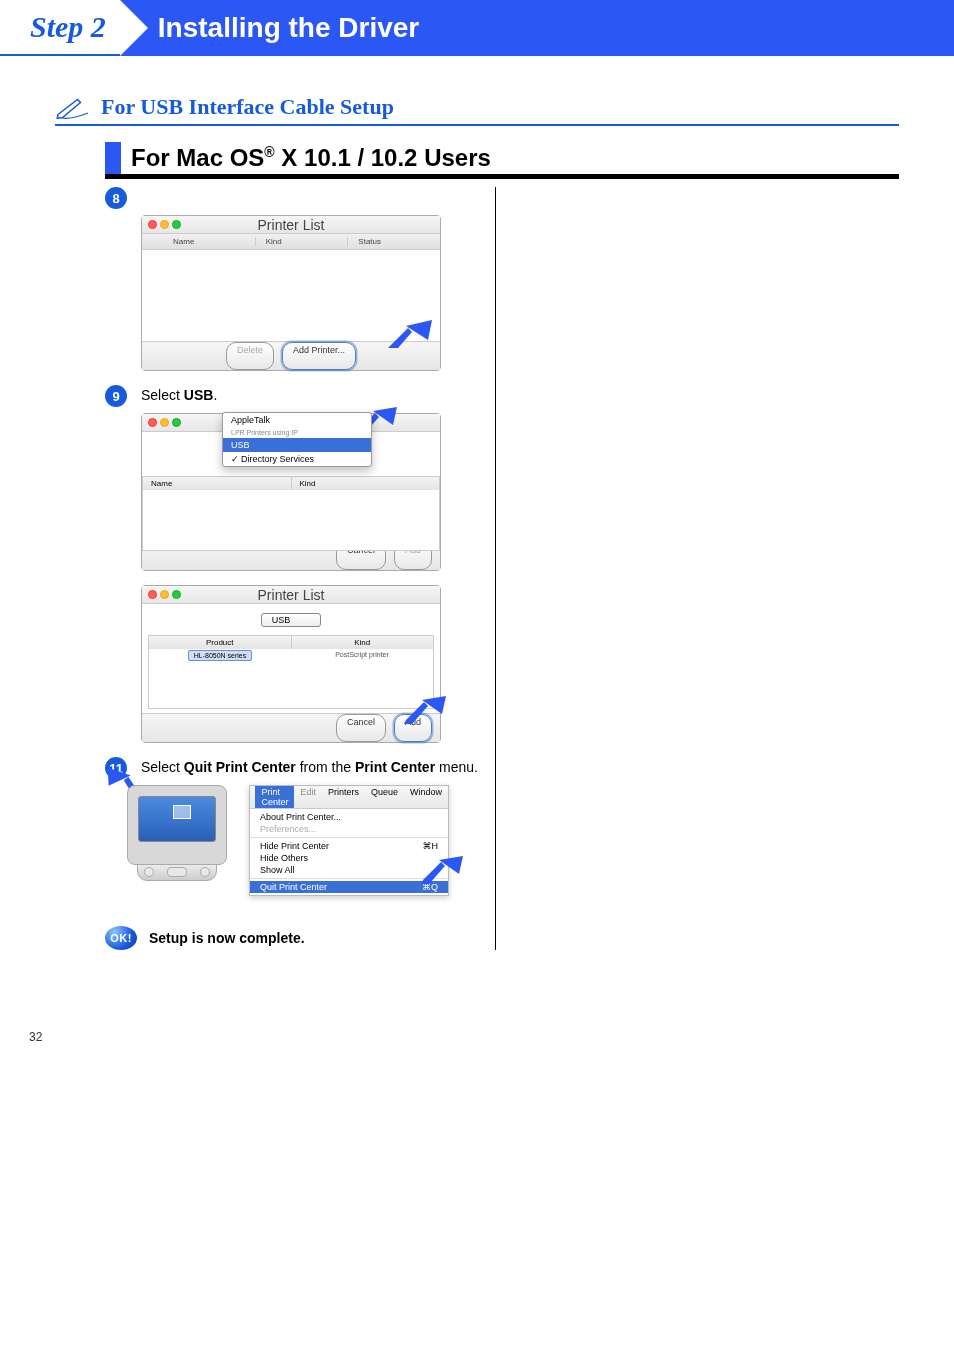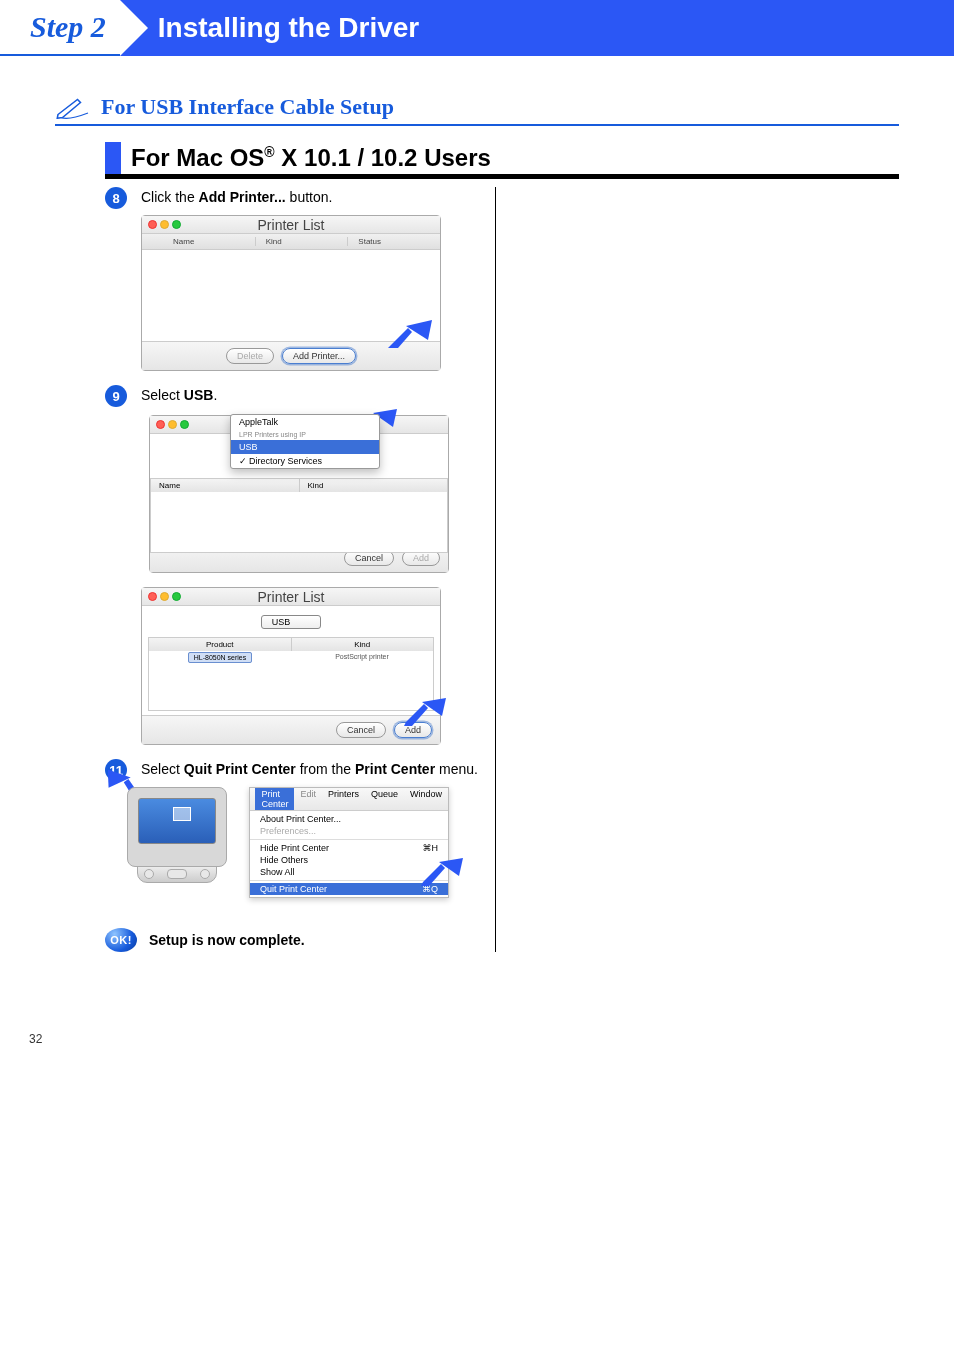--- a/index.html
+++ b/index.html
@@ -37,21 +37,21 @@
 .mac-titlebar { height: 18px; background: linear-gradient(#f6f6f6,#e6e6e6); border-bottom: 1px solid #ccc; display: flex; align-items: center; padding: 0 6px; font-size: 9px; color: #333; }
 .traffic { display: flex; gap: 3px; margin-right: auto; }
 .traffic span { width: 9px; height: 9px; border-radius: 50%; display: inline-block; }
 .tl-red { background: #ff5f56; border:1px solid #e33; }
 .tl-yel { background: #ffbd2e; border:1px solid #da3; }
 .tl-grn { background: #27c93f; border:1px solid #1a3; }
 .titlebar-title { position: absolute; left: 0; right: 0; text-align: center; font-size: 14px; color: #444; pointer-events:none; }
 .mac-toolbar { height: 16px; background: linear-gradient(#f0f0f0,#e0e0e0); border-bottom: 1px solid #ccc; font-size: 8px; color: #444; display: flex; align-items: center; }
 .mac-toolbar .th { padding: 0 10px; border-right: 1px solid #ccc; }
 .mac-body { background: #fff; height: 92px; border-bottom: 1px solid #ccc; }
-.mac-footer { height: 28px; background: linear-gradient(#f6f6f6,#e6e6e6); display: flex; align-items: center; justify-content: center; gap: 8px; padding: 0 8px; }
+.mac-footer { height: 28px; background: linear-gradient(#f6f6f6,#e6e6e6); display: flex; justify-content: center; gap: 8px; padding: 0 8px; }
 .mac-btn { font-size: 9px; padding: 2px 10px; border: 1px solid #999; border-radius: 10px; background: linear-gradient(#fff,#e8e8e8); color: #333; }
 .mac-btn.primary { border-color: #4a7ed0; box-shadow: 0 0 0 1.5px rgba(74,126,208,.5); }
 .mac-btn.disabled { color: #aaa; }
 .dropdown-overlay { position: absolute; top: -20px; left: 80px; width: 150px; background: #fff; border: 1px solid #999; border-radius: 3px; font-size: 9px; z-index: 5; box-shadow: 0 4px 10px rgba(0,0,0,.25); }
 .dropdown-overlay .opt { padding: 2px 8px; }
 .dropdown-overlay .opt.sel { background: #3a6fd8; color: #fff; }
 
 .mac-body.with-list { padding: 6px; }
 .usb-select { display: inline-block; font-size: 9px; border: 1px solid #888; border-radius: 3px; padding: 1px 30px 1px 10px; background: linear-gradient(#fff,#eee); margin: 2px auto; }
 .list-table { margin-top: 6px; border: 1px solid #ccc; font-size: 8px; width: 100%; }
@@ -84,21 +84,21 @@
 .menu-drop .mi.gray { color: #aaa; }
 .menu-drop .mi.sel { background: #3a6fd8; color: #fff; }
 .menu-sep { height: 1px; background: #ddd; margin: 2px 0; }
 
 .ok-row { display: flex; align-items: center; gap: 12px; margin-top: 30px; }
 .ok-badge { width: 32px; height: 24px; border-radius: 50%/50%; background: radial-gradient(circle at 30% 25%, #8ec4ff, #175bdc 60%, #0a3a9a); color: #fff; font-weight: bold; font-size: 11px; display: flex; align-items: center; justify-content: center; letter-spacing: .5px; }
 
 .page-number { position: relative; margin-top: 60px; padding-left: 29px; font-family: Arial, Helvetica, sans-serif; font-size: 12px; color: #333; }
 
 .sheet-wrap { margin: 6px 0 6px 36px; width: 300px; position: relative; }
-.sheet-wrap .mac-window { margin: 8px; width: 300px; }
+.sheet-wrap .mac-window { margin: 0; width: 300px; }
 .mac-body-tall { height: 110px; }
 </style>
 </head>
 <body>
 
 <div class="step-header">
   <div class="step-label">Step 2</div>
   <div class="step-arrow-wrap">
     <div class="step-arrow"></div>
   </div>
@@ -122,23 +122,20 @@
       <span>For Mac OS</span><sup>®</sup><span> X 10.1 / 10.2 Users</span>
     </div>
   </div>
 
   <div class="columns">
     <div class="col-left">
 
       <div class="step-item">
         <div class="step-line">
           <div class="step-num">8</div>
-          <div class="step-text">
-            <span>Click the </span><b>Add Printer...</b><span> button.</span>
-          </div>
         </div>
         <div class="mac-window">
           <div class="mac-titlebar">
             <div class="traffic">
                 <span class="tl-red"></span>
                 <span class="tl-yel"></span>
                 <span class="tl-grn"></span>
               </div>
             <div class="titlebar-title">Printer List</div>
           </div>

